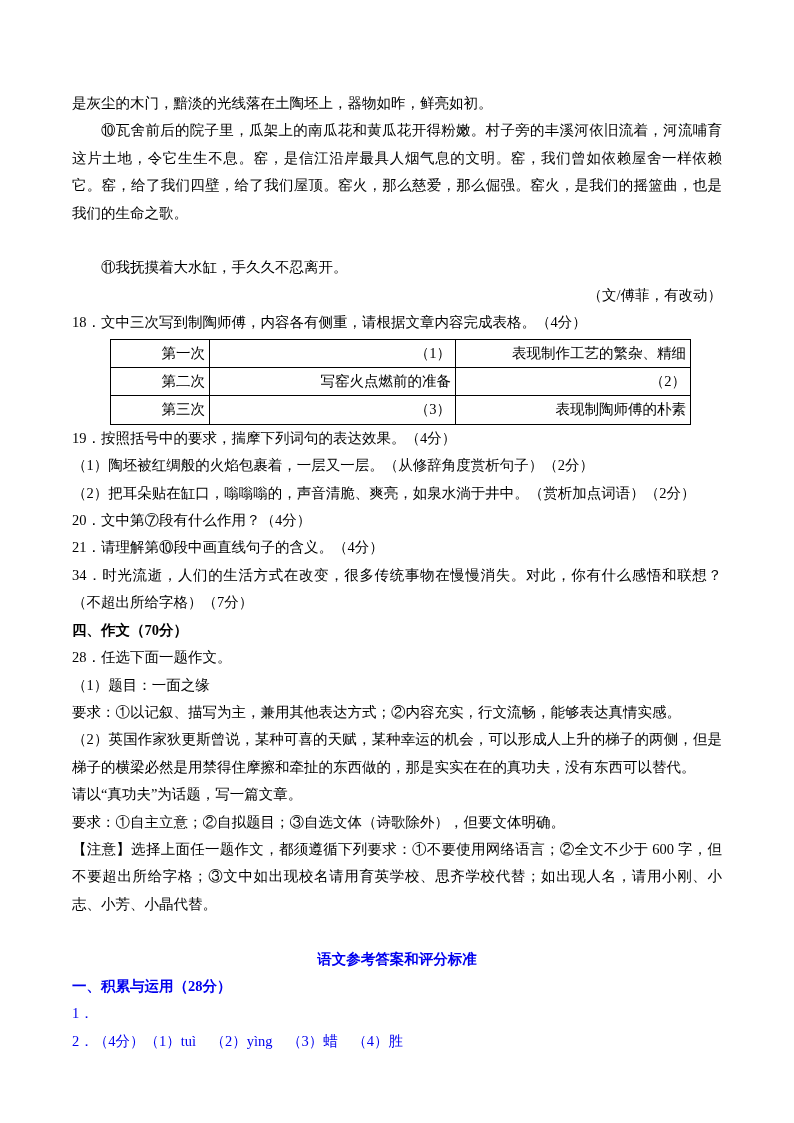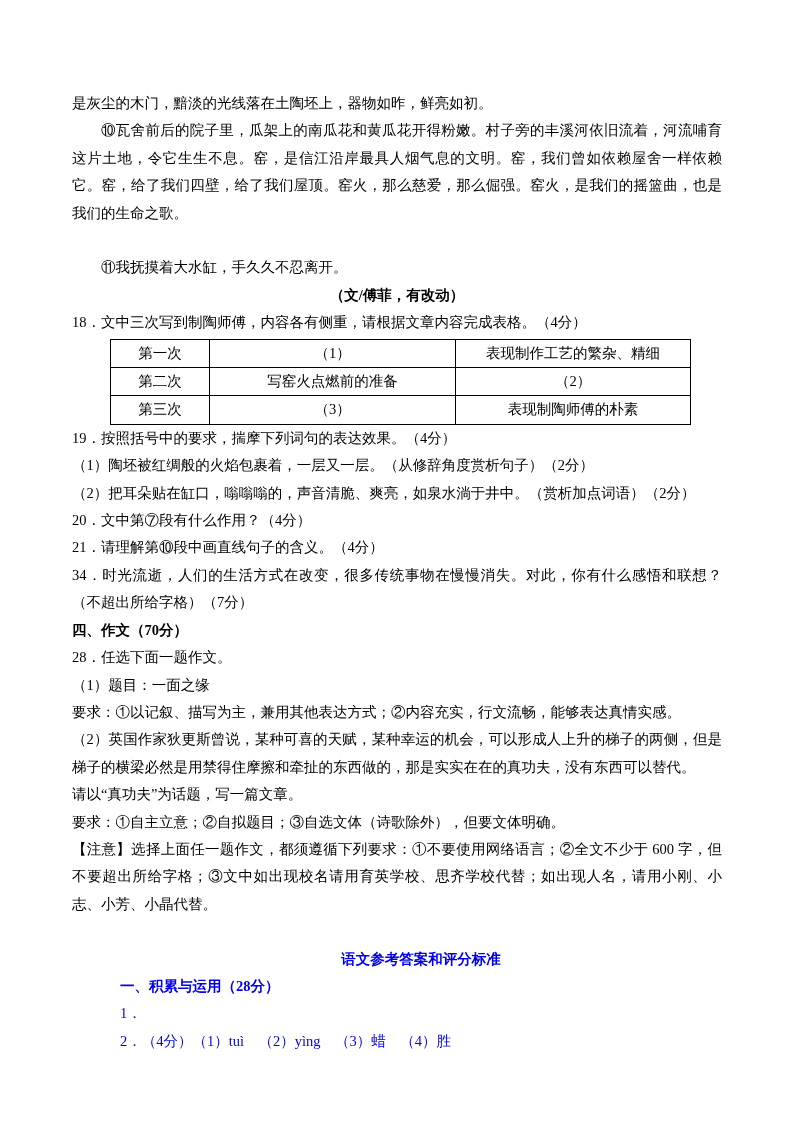--- a/index.html
+++ b/index.html
@@ -11,38 +11,38 @@
     background:#ffffff;
     padding:90px 72px 0 72px;
     font-family:"Liberation Serif","DejaVu Serif",serif;
     font-size:14.5px;
     line-height:27.4px;
     color:#000000;
     overflow:hidden;
   }
   p { margin:0; text-align:justify; }
   .indent { text-indent:2em; }
-  .right { text-align:center;font-weight:bold; }
+  .right { text-align:right; }
   .center { text-align:center; }
   .bold { font-weight:bold; }
-  .blue { color:#0000ee;margin-left:48px; }
+  .blue { color:#0000ee; }
   .blank { height:27.4px; }
   table.q18 {
     border-collapse:collapse;
     table-layout:fixed;
     width:580px;
     margin:2px 0 0 38px;
   }
   table.q18 td {
     box-sizing:border-box;
     border:1px solid #000000;
     height:28px;
     padding:0 4px;
     vertical-align:middle;
-    text-align:center;
+    text-align:right;
     overflow:hidden;
     white-space:nowrap;
   }
   td.c1 { width:99px; }
   td.c2 { width:246px; }
   td.c3 { width:235px; }
 </style>
 </head>
 <body>
 

